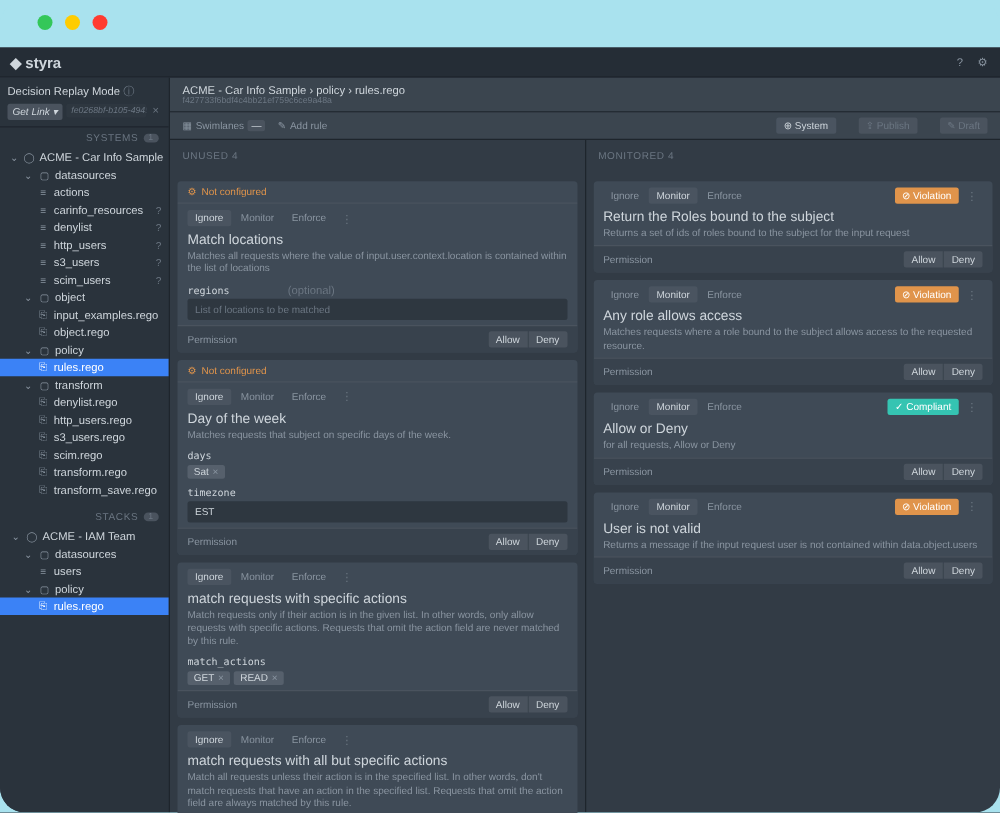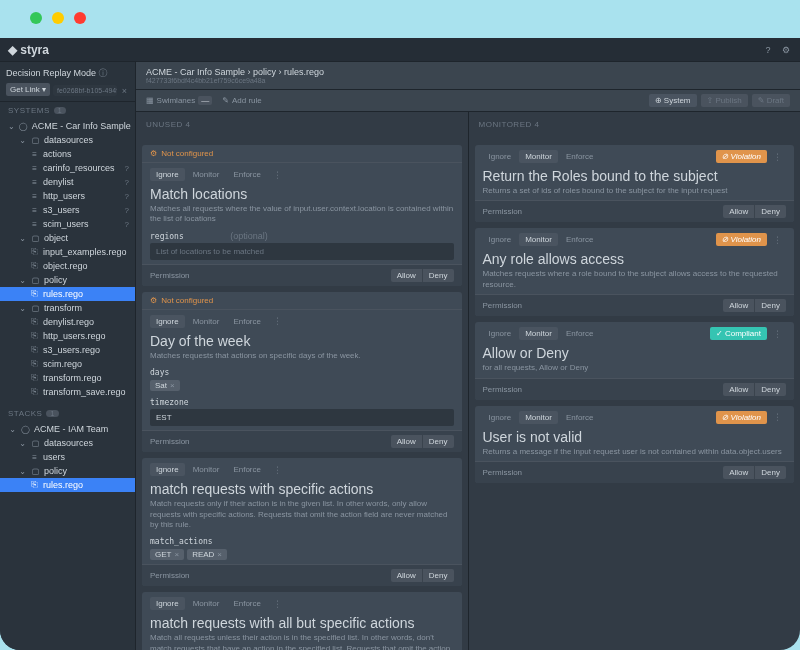--- a/index.html
+++ b/index.html
@@ -30,57 +30,57 @@
   .app{position:absolute;top:38px;left:0;right:0;bottom:0;background:var(--bg-app);display:flex;flex-direction:column;font-size:9px;color:var(--txt);}
   .topbar{height:24px;background:var(--bg-side-dk);display:flex;align-items:center;padding:0 8px;gap:6px;border-bottom:1px solid #1e252c;}
   .logo{font-weight:700;font-size:12px;color:#cfd6dc;display:flex;align-items:center;gap:3px;}
   .topbar-right{margin-left:auto;display:flex;gap:6px;}
   .icn{width:12px;height:12px;display:inline-flex;align-items:center;justify-content:center;color:var(--txt-dim);}
   .body{flex:1;display:flex;overflow:hidden;}
   
   .side{width:136px;background:var(--bg-side);border-right:1px solid #1e252c;overflow-y:auto;flex-shrink:0;}
   .replay{padding:5px 6px;border-bottom:1px solid #1e252c;}
   .replay-title{color:var(--txt);font-size:9px;margin-bottom:3px;}
-  .replay-row{display:flex;gap:3px;align-items:flex-end;}
+  .replay-row{display:flex;gap:3px;align-items:flex-start;font-style:italic;}
   .replay-btn{background:#4a535e;border-radius:2px;padding:2px 4px;font-size:8px;color:var(--txt);}
   .replay-in{flex:1;background:var(--bg-input);border-radius:2px;padding:2px 4px;font-size:7px;color:var(--txt-faint);overflow:hidden;white-space:nowrap;}
-  .sec-hdr{padding:4px 8px;font-size:8px;color:var(--txt-faint);letter-spacing:.5px;display:flex;align-items:center;gap:4px;}
+  .sec-hdr{padding:4px 8px;font-size:8px;color:var(--txt-faint);letter-spacing:.5px;display:flex;align-items:center;gap:4px;justify-content:flex-end;}
   .count{background:#4a535e;border-radius:6px;padding:0 4px;font-size:7px;}
   .tree{padding:0 0 6px 0;}
   .node{display:flex;align-items:center;padding:2px 6px 2px 8px;gap:4px;white-space:nowrap;cursor:pointer;}
   .node.sel{background:var(--blue);color:#fff;}
   .node .gly{width:9px;text-align:center;color:var(--txt-dim);font-size:8px;}
   .node.sel .gly{color:#fff;}
   .ind1{padding-left:18px;} .ind2{padding-left:30px;}
   .q{margin-left:auto;color:var(--txt-faint);font-size:8px;}
   
   .main{flex:1;display:flex;flex-direction:column;overflow:hidden;}
   .crumbs{background:var(--bg-header);padding:5px 10px;border-bottom:1px solid #1e252c;}
   .crumbs .path{font-size:9px;color:var(--txt);}
   .crumbs .hash{font-size:7px;color:var(--txt-faint);}
   .toolbar{background:var(--bg-header);padding:4px 10px;display:flex;align-items:center;gap:10px;border-bottom:1px solid #1e252c;}
   .tool{display:flex;align-items:center;gap:3px;color:var(--txt-dim);font-size:8px;cursor:pointer;}
-  .tool-right{margin-left:auto;display:flex;gap:4px;}
+  .tool-right{margin-left:auto;display:flex;gap:18px;}
   .pill{background:#4a535e;border-radius:2px;padding:2px 6px;font-size:8px;color:var(--txt);}
   .pill.on{background:var(--sel);}
   .pill.dim{color:var(--txt-faint);}
   .columns{flex:1;display:flex;overflow:hidden;}
   .col{flex:1;overflow-y:auto;padding:6px;}
   .col+.col{border-left:1px solid #1e252c;}
   .col-hdr{font-size:8px;color:var(--txt-faint);letter-spacing:.5px;padding:2px 4px 16px;}
   .card{background:var(--bg-card);border-radius:3px;margin-bottom:6px;overflow:hidden;}
   .card-hdr{padding:4px 8px;display:flex;align-items:center;gap:4px;font-size:8px;border-bottom:1px solid var(--border);}
   .nc{color:var(--orange);}
   .modes{display:flex;gap:2px;padding:5px 8px 3px;align-items:center;}
   .mode{padding:2px 6px;border-radius:2px;font-size:8px;color:var(--txt-dim);cursor:pointer;}
   .mode.active{background:var(--sel);color:var(--txt);}
   .badge{margin-left:auto;border-radius:2px;padding:2px 6px;font-size:8px;color:#fff;display:flex;align-items:center;gap:2px;}
-  .b-vio{background:var(--orange);font-style:italic;} .b-ok{background:var(--teal);}
+  .b-vio{background:var(--orange);} .b-ok{background:var(--teal);}
   .kebab{color:var(--txt-faint);padding:0 4px;cursor:pointer;}
-  .title{padding:2px 8px;font-size:14px;color:var(--txt);}
+  .title{padding:2px 8px;font-size:11px;color:var(--txt);}
   .desc{padding:0 8px 4px;font-size:8px;color:var(--txt-dim);line-height:1.3;}
   .fld{padding:2px 8px 4px;}
   .fld-lbl{font-size:8px;color:var(--txt);font-family:monospace;}
   .fld-opt{color:var(--txt-faint);margin-left:44px;}
   .fld-in{background:var(--bg-input);border-radius:2px;padding:4px 6px;font-size:8px;color:var(--txt-faint);margin-top:2px;}
   .chips{display:flex;gap:3px;margin-top:3px;}
   .chip{background:#56606c;border-radius:2px;padding:1px 5px;font-size:8px;color:var(--txt);display:flex;align-items:flex-end;gap:3px;}
   .chip .x{color:var(--txt-dim);cursor:pointer;}
   .perm{display:flex;align-items:center;padding:4px 8px;border-top:1px solid var(--border);background:var(--bg-card-dk);justify-content:center;}
   .perm-lbl{font-size:8px;color:var(--txt-dim);}
@@ -284,21 +284,21 @@
                 </div>
                 <div class="card">
                   <div class="card-hdr nc"><span>⚙</span> Not configured</div>
                   <div class="modes">
                     <span class="mode active">Ignore</span>
                     <span class="mode">Monitor</span>
                     <span class="mode">Enforce</span>
                     <span class="kebab">⋮</span>
                   </div>
                   <div class="title">Day of the week</div>
-                  <div class="desc">Matches requests that actions on specific days of the week.</div>
+                  <div class="desc">Matches requests that subject on specific days of the week.</div>
                   <div class="fld"><span class="fld-lbl">days</span><div class="chips">
                       <span class="chip">Sat <span class="x">×</span></span>
                     </div></div>
                   <div class="fld"><span class="fld-lbl">timezone</span><div class="fld-in" style="color:var(--txt)">EST</div></div>
                   <div class="perm">
                     <span class="perm-lbl">Permission</span>
                     <div class="perm-btns">
                       <span class="pbtn">Allow</span>
                       <span class="pbtn">Deny</span>
                     </div>

